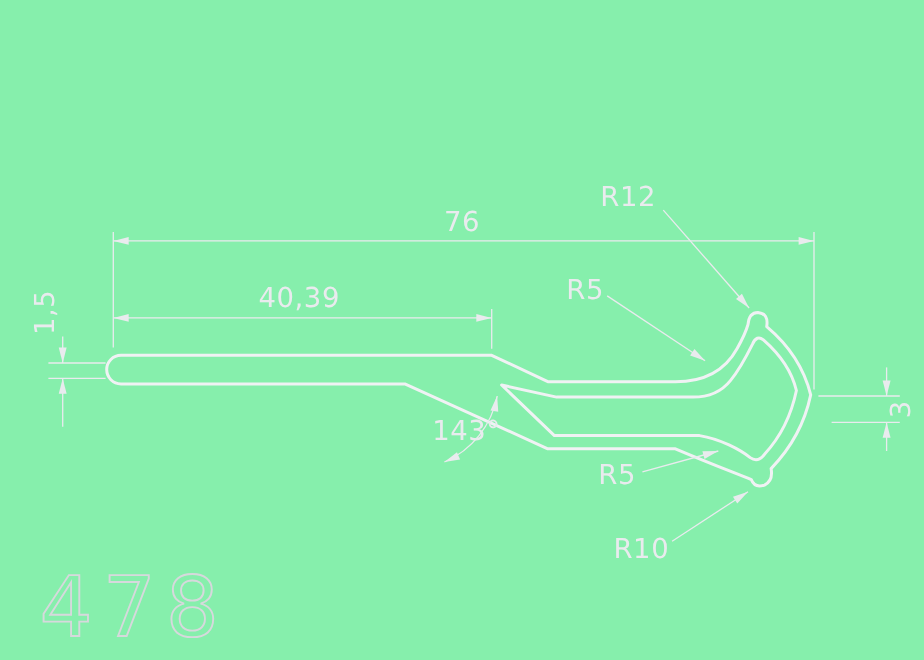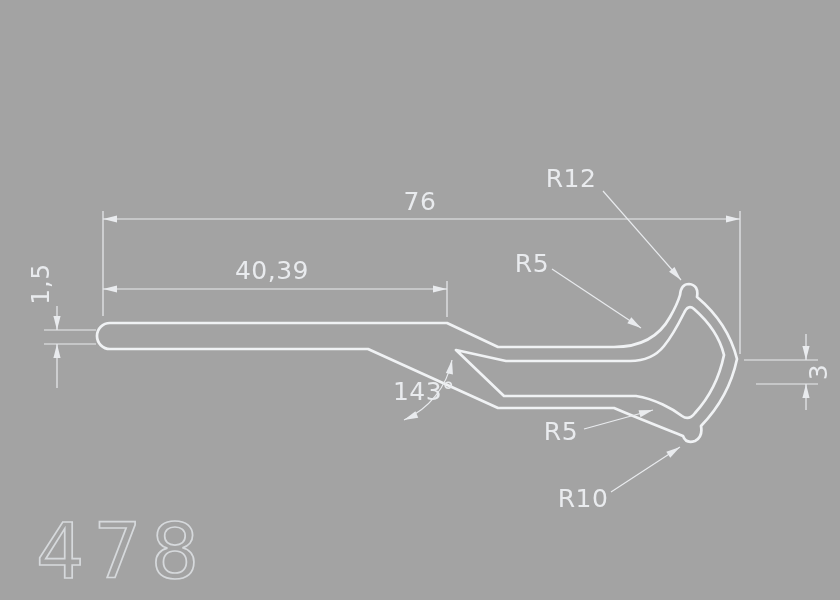--- a/index.html
+++ b/index.html
@@ -7,21 +7,21 @@
     padding: 0;
     background: #151a23;
     width: 840px;
     height: 600px;
     overflow: hidden;
   }
   .canvas {
     position: relative;
     width: 840px;
     height: 600px;
-    background: #a3a3a3;
+    background: #86efac;
   }
   svg { display: block; }
 
   .profile path {
     stroke: #f0f2f4;
     stroke-width: 2.7;
     fill: none;
     stroke-linejoin: round;
     stroke-linecap: round;
   }

